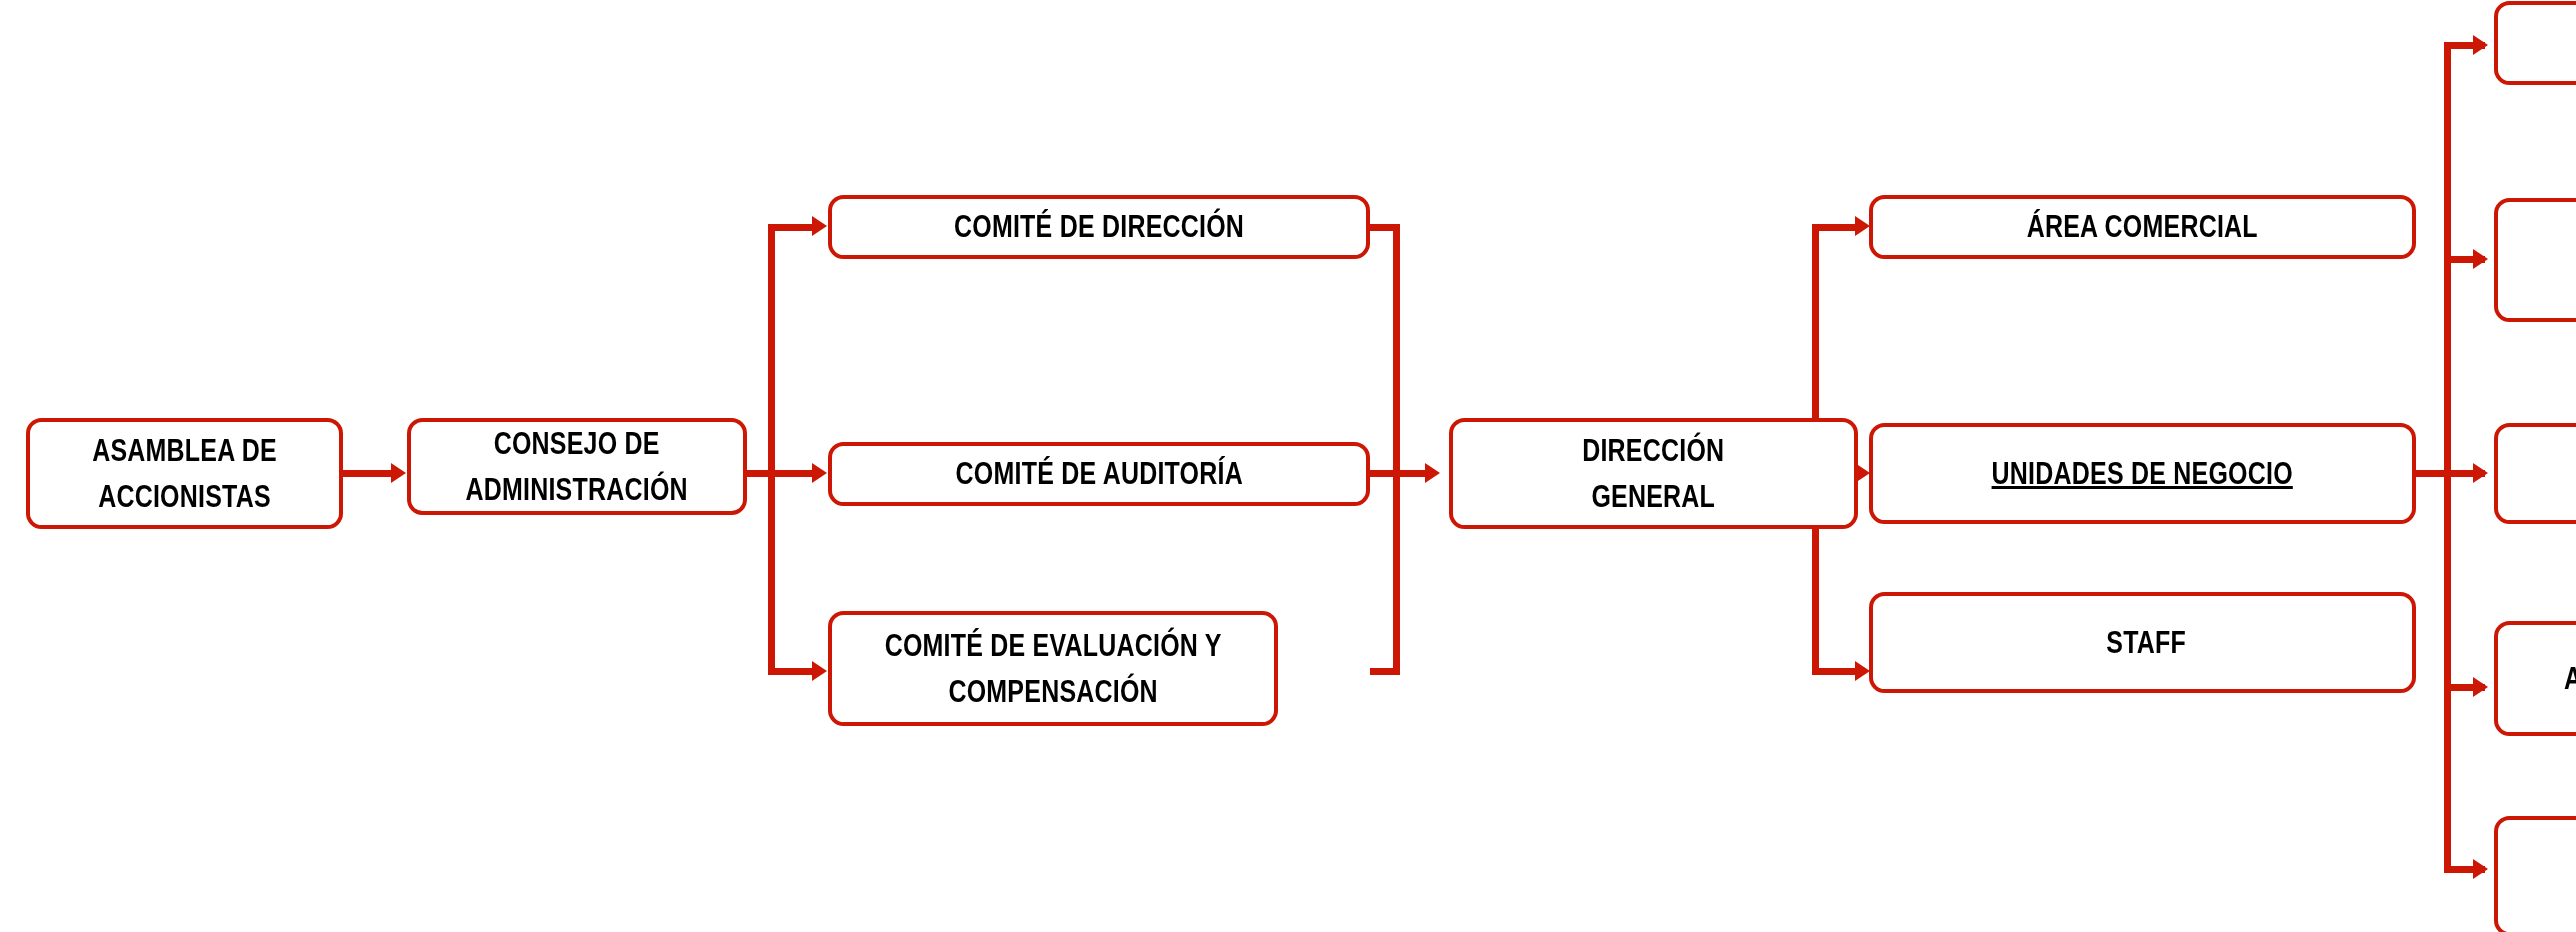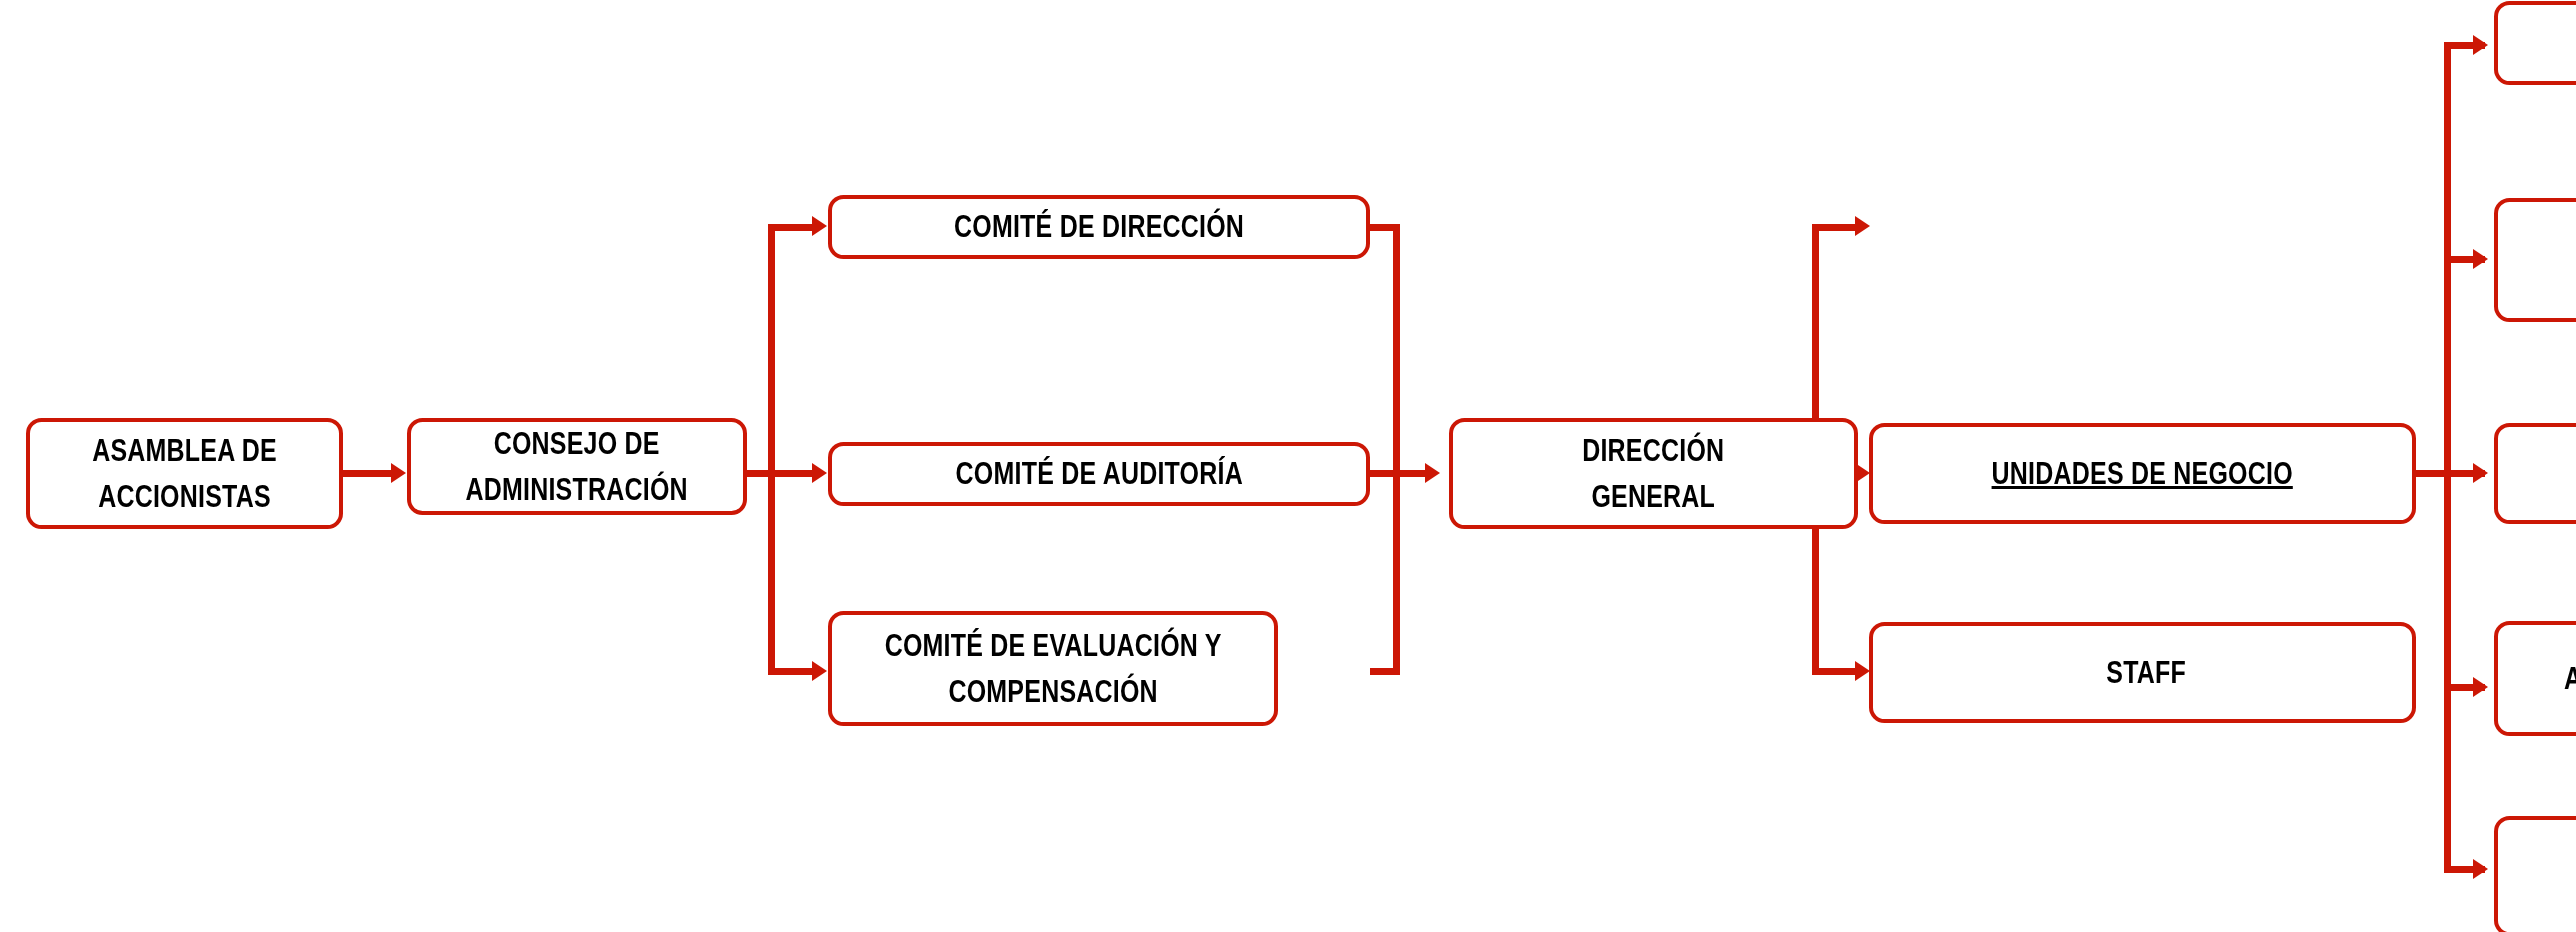--- a/index.html
+++ b/index.html
@@ -123,26 +123,29 @@
   <div class="node" style="left:828px; top:611px; width:450px; height:115px;justify-content:center;">
     <div class="label" style="font-size:32px;">COMITÉ DE EVALUACIÓN Y
 COMPENSACIÓN</div>
   </div>
 
   <div class="node" style="left:1449px; top:418px; width:409px; height:111px;">
     <div class="label" style="font-size:32px;">DIRECCIÓN
 GENERAL</div>
   </div>
 
+  <div class="node" style="left:1869px; top:195px; width:547px; height:64px;">
+    <div class="label" style="font-size:32px;">ÁREA COMERCIAL</div>
+  </div>
 
   <div class="node" style="left:1869px; top:423px; width:547px; height:101px;text-decoration:underline;">
     <div class="label" style="font-size:32px;">UNIDADES DE NEGOCIO</div>
   </div>
 
-  <div class="node" style="left:1869px; top:622px; width:547px; height:101px;padding-left:8px;">
+  <div class="node" style="left:1869px; top:592px; width:547px; height:101px;padding-left:8px;">
     <div class="label" style="font-size:32px;">STAFF</div>
   </div>
 
   <div class="node" style="left:2494px; top:1px; width:528px; height:84px;">
     
   </div>
 
   <div class="node" style="left:2494px; top:198px; width:528px; height:124px;">
     
   </div>

